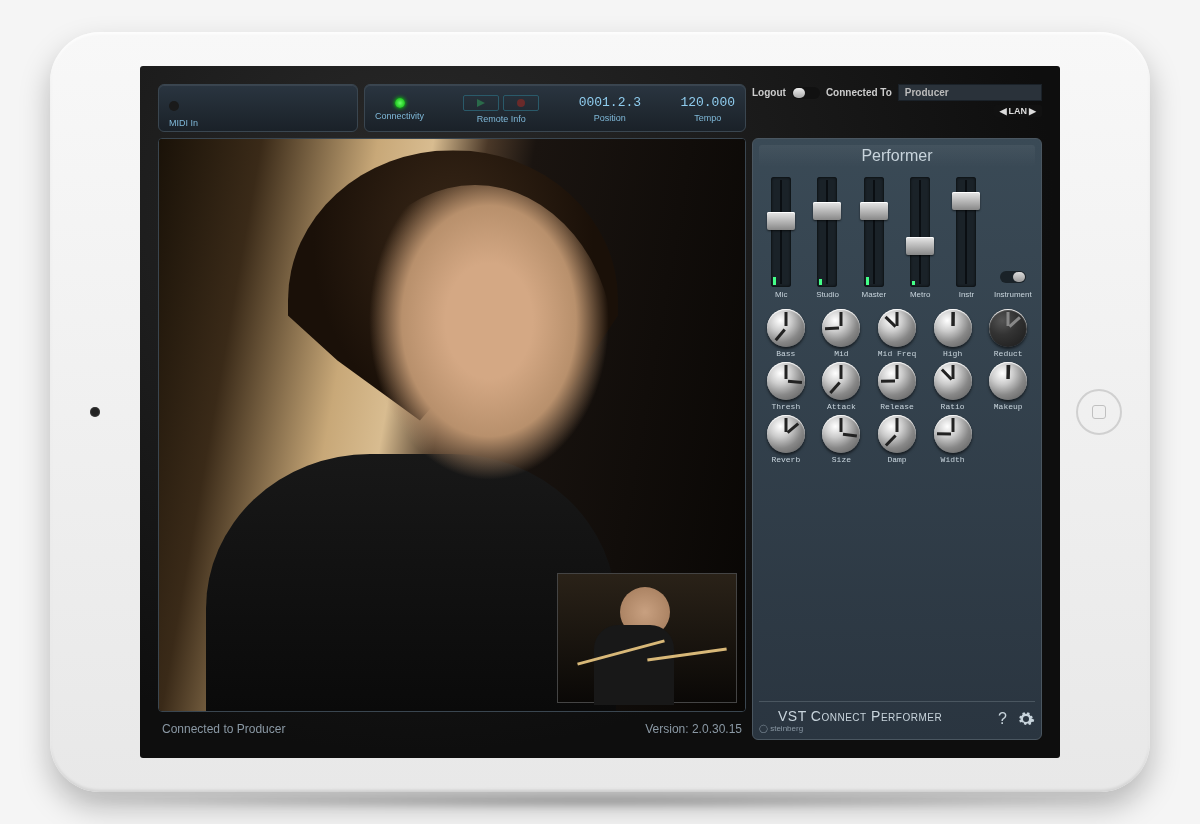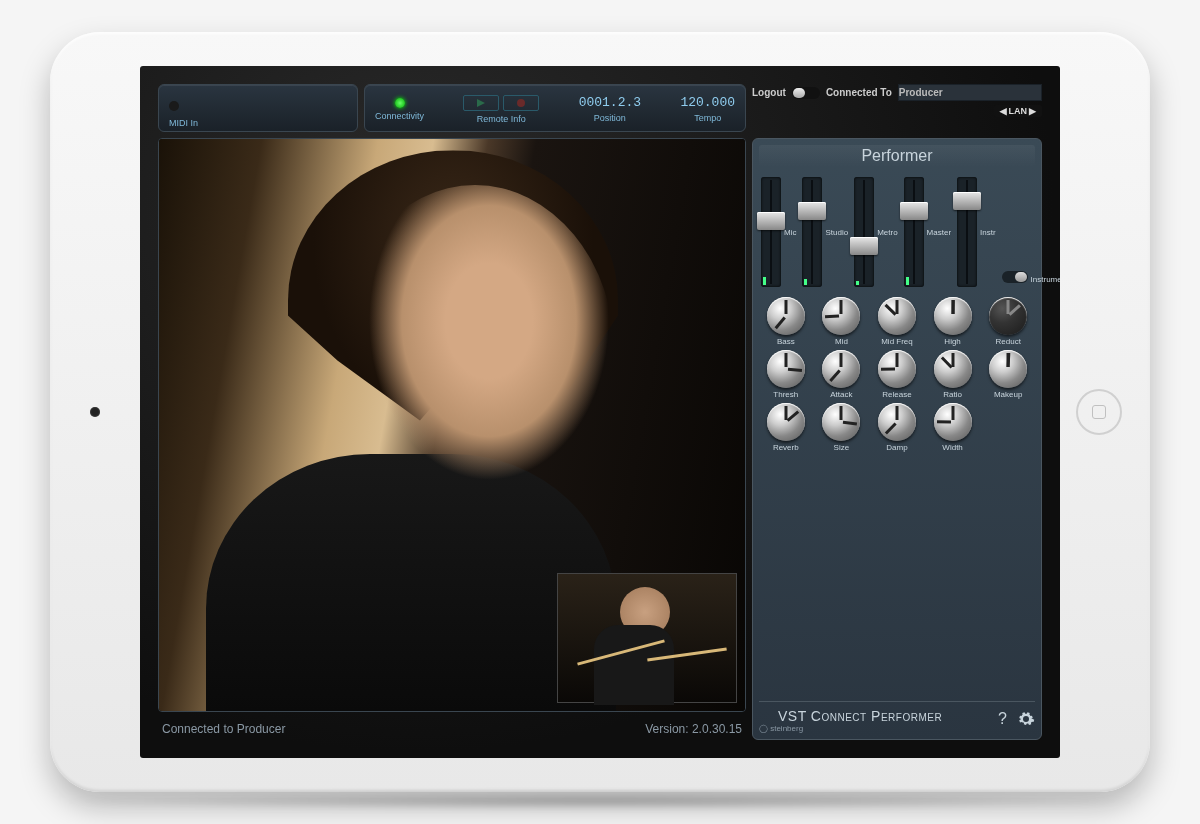--- a/index.html
+++ b/index.html
@@ -26,55 +26,55 @@
 .status-item { display:flex; flex-direction:column; align-items:center; gap:3px; font-size:9px; }
 .led { width:10px; height:10px; border-radius:50%; }
 .led.green { background:radial-gradient(#6f6,#0a0); box-shadow:0 0 4px #0f0; }
 .play-frame,.rec-frame { width:36px; height:16px; border:1px solid #2a5a6a; border-radius:2px; display:flex; align-items:center; justify-content:center; }
 .play-frame svg,.rec-frame svg { display:block; }
 .lcd { font-family:'Courier New',monospace; font-size:13px; color:#8fccee; }
 .connect-bar { grid-column:2/3; display:flex; flex-direction:column; gap:4px; font-size:10px; color:#ccc;font-weight:bold; }
 .connect-row { display:flex; align-items:center; gap:6px; }
 .switch { width:28px; height:12px; background:#111; border-radius:6px; position:relative; }
 .switch::after { content:""; position:absolute; left:1px; top:1px; width:12px; height:10px; background:linear-gradient(#eee,#aaa); border-radius:5px; }
-.conn-field { flex:1; background:#2a323a; border:1px solid #1a2128; padding:2px 0; font-size:10px; color:#bbb; }
+.conn-field { flex:1; background:#2a323a; border:1px solid #1a2128; padding:2px 6px; font-size:10px; color:#bbb; }
 .lan-badge { align-self:flex-end; background:#111; padding:1px 6px; font-size:9px; color:#ddd; border-radius:2px; display:flex; align-items:center; gap:2px; }
 
 
 .video { grid-column:1/2; background:#000; border:1px solid #3a4650; border-radius:4px; position:relative; overflow:hidden; }
 .scene { position:absolute; inset:0; background:linear-gradient(100deg,#1a1208 0%,#3a2a18 15%,#c8a878 32%,#d8bc90 40%,#4a3828 48%,#1a1410 55%,#080604 100%); }
 .head { position:absolute; left:30%; top:8%; width:280px; height:340px; background:radial-gradient(ellipse at 55% 40%,#d4a884 20%,#b8906c 40%,transparent 55%); border-radius:50% 50% 45% 45%; }
 .hair { position:absolute; left:22%; top:2%; width:330px; height:300px; background:radial-gradient(ellipse at 50% 30%,#3a2818,#1a1008 60%); border-radius:50% 50% 40% 40%; clip-path:polygon(0 0,100% 0,100% 55%,85% 80%,60% 65%,40% 90%,15% 70%,0 55%); }
 .shirt { position:absolute; left:8%; bottom:0; width:70%; height:45%; background:linear-gradient(#181818,#0a0a0a); border-radius:40% 40% 0 0/60% 60% 0 0; }
 .pip { position:absolute; right:8px; bottom:8px; width:180px; height:130px; background:linear-gradient(#2a2218,#0a0806); border:1px solid #444; }
 .pip::before { content:""; position:absolute; left:35%; top:10%; width:50px; height:50px; background:radial-gradient(#c8a080,#a07858); border-radius:50%; }
 .pip .body { position:absolute; left:20%; top:40%; width:80px; height:80px; background:#181818; border-radius:30% 30% 0 0; }
 .pip .stick1 { position:absolute; left:10%; top:60%; width:90px; height:3px; background:#d8b878; transform:rotate(-15deg); }
 .pip .stick2 { position:absolute; left:50%; top:62%; width:80px; height:3px; background:#d8b878; transform:rotate(-8deg); }
 
 
 .mixer { grid-column:2/3; grid-row:2/4; background:linear-gradient(#3a4a56,#2a3540); border:1px solid #4a5660; border-radius:6px; padding:6px; display:flex; flex-direction:column; gap:6px; font-size:9px; color:#c8d4dc; }
 .mixer-title { text-align:center; font-size:16px; background:linear-gradient(rgba(255,255,255,.05),transparent); padding:2px; border-radius:3px; }
 .faders { display:flex; gap:6px; padding:4px 2px; align-items:flex-end; }
-.fader-col { flex:1; display:flex; flex-direction:row; align-items:center; gap:3px; }
+.fader-col { flex:1; display:flex; flex-direction:column; align-items:center; gap:3px; }
 .fader-track { width:20px; height:110px; background:#1a2228; border-radius:3px; position:relative; box-shadow:inset 0 0 3px #000; }
 .fader-track::before { content:""; position:absolute; left:50%; top:3px; bottom:3px; width:2px; background:#0a0e12; transform:translateX(-50%); }
 .fader-handle { position:absolute; left:-4px; width:28px; height:18px; background:linear-gradient(#e8e8e8,#888); border-radius:2px; box-shadow:0 1px 2px rgba(0,0,0,.6),inset 0 1px 0 #fff; }
 .fader-meter { position:absolute; left:2px; bottom:2px; width:3px; background:#4f8; }
 .fader-lbl { font-size:8px; }
 .instr-switch { width:26px; height:12px; background:#1a2228; border-radius:6px; margin-bottom:4px; position:relative; }
 .instr-switch::after { content:""; position:absolute; right:1px; top:1px; width:12px; height:10px; background:linear-gradient(#ddd,#999); border-radius:5px; }
 
 .knobs { display:grid; grid-template-columns:repeat(5,1fr); gap:4px 2px; }
 .knob-col { display:flex; flex-direction:column; align-items:center; gap:2px; }
 .knob { width:38px; height:38px; border-radius:50%; background:radial-gradient(circle at 35% 30%,#fff,#ccc 30%,#888 60%,#555); box-shadow:0 2px 3px rgba(0,0,0,.6),inset 0 1px 1px #fff; position:relative; }
 .knob::after { content:""; position:absolute; left:50%; top:3px; width:3px; height:14px; background:#222; transform:translateX(-50%); transform-origin:50% 16px; }
 .knob.dark { background:radial-gradient(circle at 35% 30%,#555,#333 40%,#1a1a1a); }
 .knob.dark::after { background:#888; }
-.knob-lbl { font-size:8px; }
+.knob-lbl { font-size:8px;font-family:Liberation Mono, monospace; }
 
 .brand-row { margin-top:auto; border-top:1px solid #4a5660; padding-top:6px; display:flex; align-items:center; gap:6px; }
 .brand-title { font-size:14px; font-variant:small-caps; letter-spacing:.5px;margin-left:19px; }
 .brand-sub { font-size:8px; color:#8a98a4; }
 .brand-icons { margin-left:auto; display:flex; gap:10px; font-size:16px; color:#c8d4dc; }
 
 
 .statusbar { grid-column:1/2; display:flex; justify-content:space-between; align-items:center; font-size:12px; color:#8a98a4; padding:0 4px; }
 </style>
 </head>
@@ -161,31 +161,31 @@
             </div>
             <div class="fader-col">
               <div class="fader-track">
                 <div class="fader-meter" style="height:6px"></div>
                 <div class="fader-handle" style="top:25px"></div>
               </div>
               <div class="fader-lbl">Studio</div>
             </div>
             <div class="fader-col">
               <div class="fader-track">
+                <div class="fader-meter" style="height:8px"></div>
+                <div class="fader-handle" style="top:25px"></div>
+              </div>
+              <div class="fader-lbl">Master</div>
+            </div>
+            <div class="fader-col">
+              <div class="fader-track">
                 <div class="fader-meter" style="height:4px"></div>
                 <div class="fader-handle" style="top:60px"></div>
               </div>
               <div class="fader-lbl">Metro</div>
-            </div>
-            <div class="fader-col">
-              <div class="fader-track">
-                <div class="fader-meter" style="height:8px"></div>
-                <div class="fader-handle" style="top:25px"></div>
-              </div>
-              <div class="fader-lbl">Master</div>
             </div>
             <div class="fader-col">
               <div class="fader-track">
                 <div class="fader-meter" style="height:0px"></div>
                 <div class="fader-handle" style="top:15px"></div>
               </div>
               <div class="fader-lbl">Instr</div>
             </div>
             <div class="fader-col" style="justify-content: flex-start;">
               <div class="instr-switch"></div>

